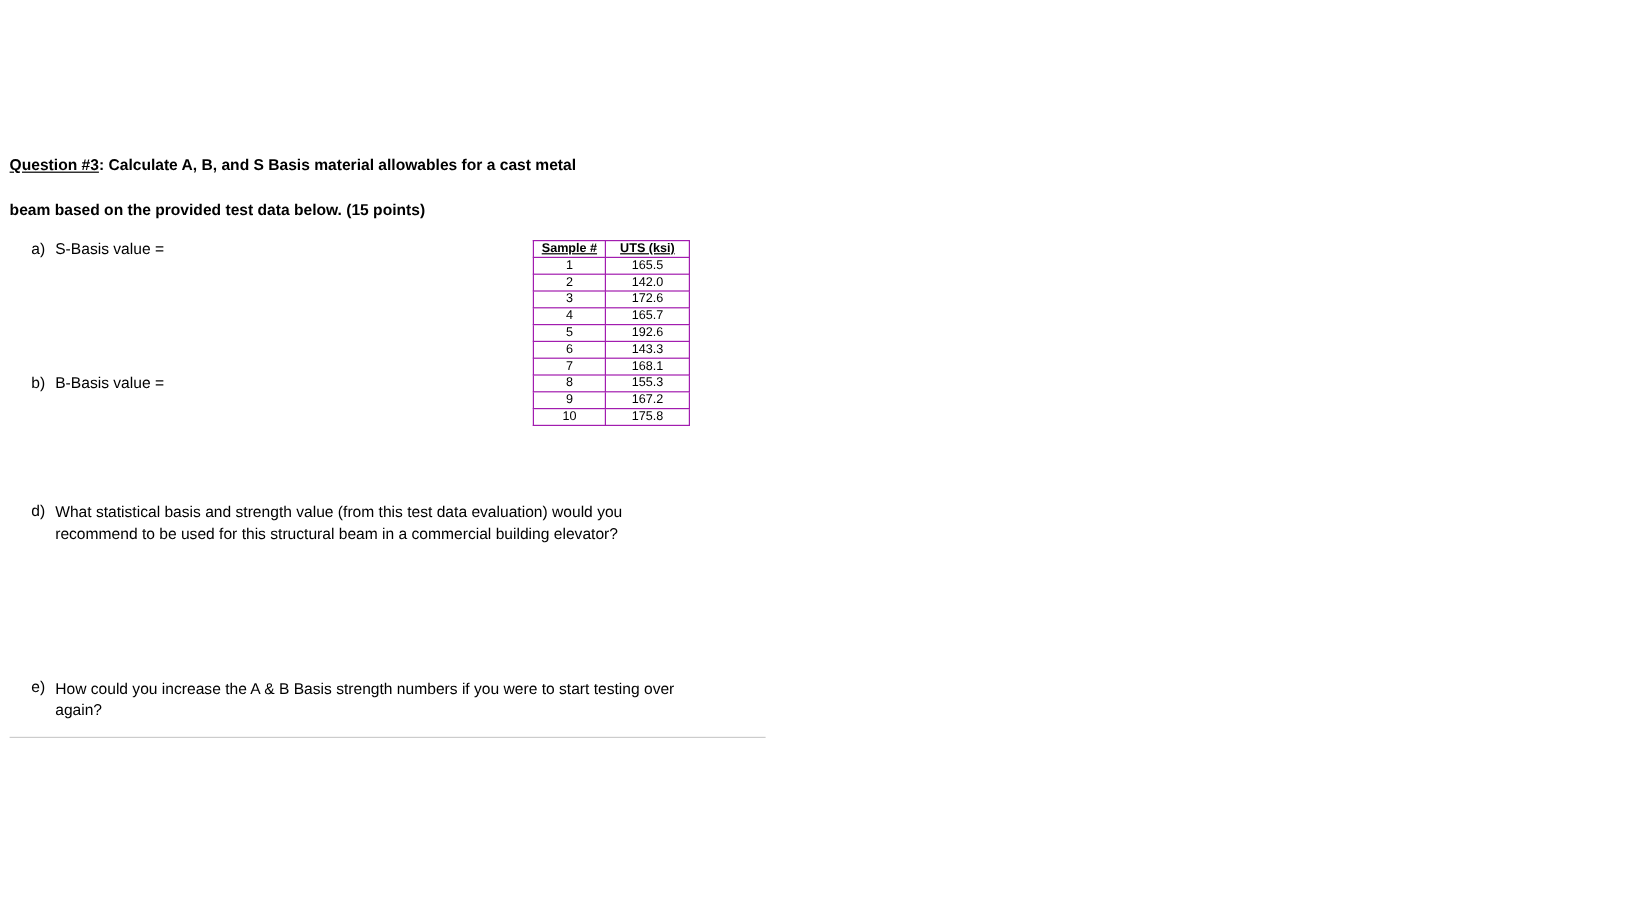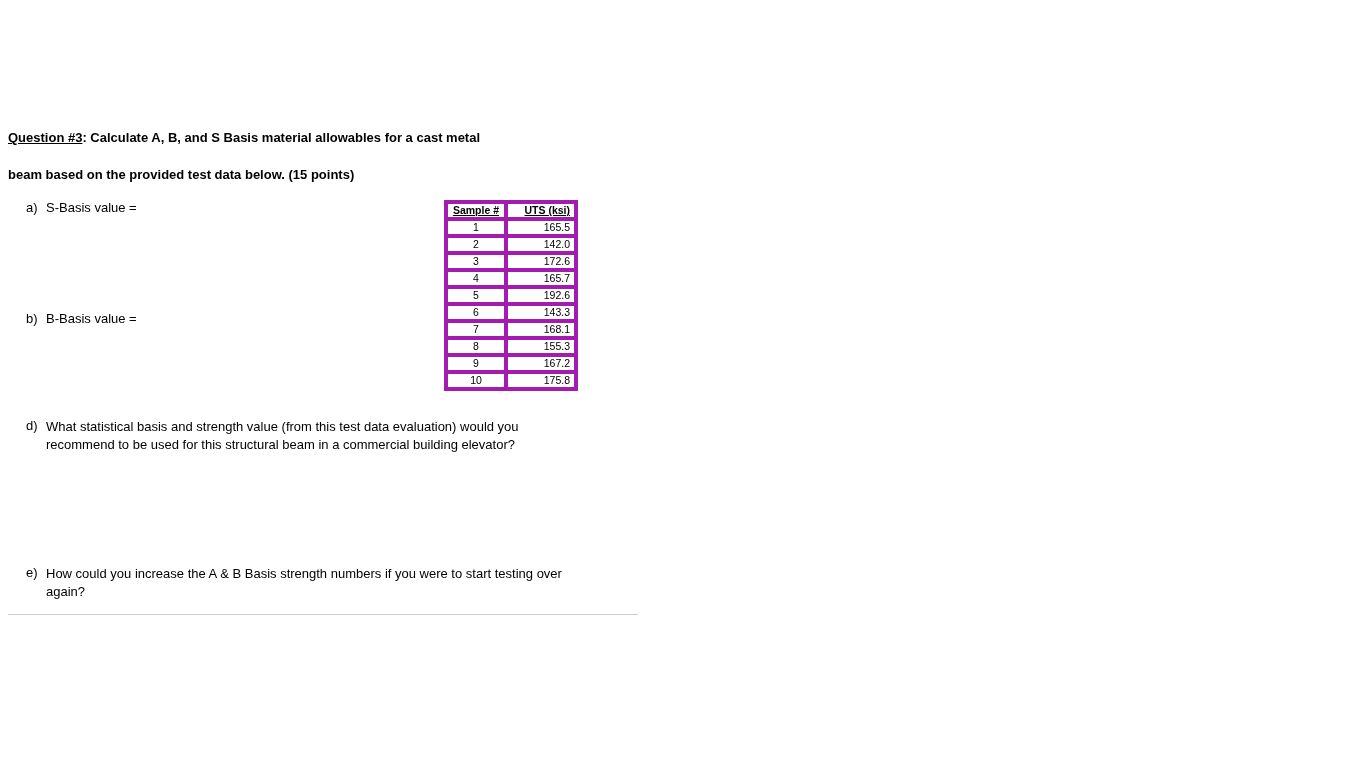--- a/index.html
+++ b/index.html
@@ -75,38 +75,37 @@
     }
     .data-table {
       position: absolute;
       top: 0;
       left: 436px;
       border-collapse: collapse;
       font-size: 10.5px;
     }
     .data-table th,
     .data-table td {
-      border: 4px solid #a21caf;
+      border: 1px solid #a21caf;
       text-align: center;
       padding: 0 4px;
       height: 13px;
       line-height: 13px;
     }
     .data-table th {
       font-weight: bold;
       text-decoration: underline;
     }
     .data-table th.col1,
     .data-table td.col1 {
       width: 60px;
     }
     .data-table th.col2,
     .data-table td.col2 {
       width: 70px;
-      text-align: right;
     }
     .hr-line {
       margin-top: 14px;
       border: none;
       border-top: 1px solid #ccc;
       width: 630px;
       margin-left: 0;
     }
   </style>
 </head>

